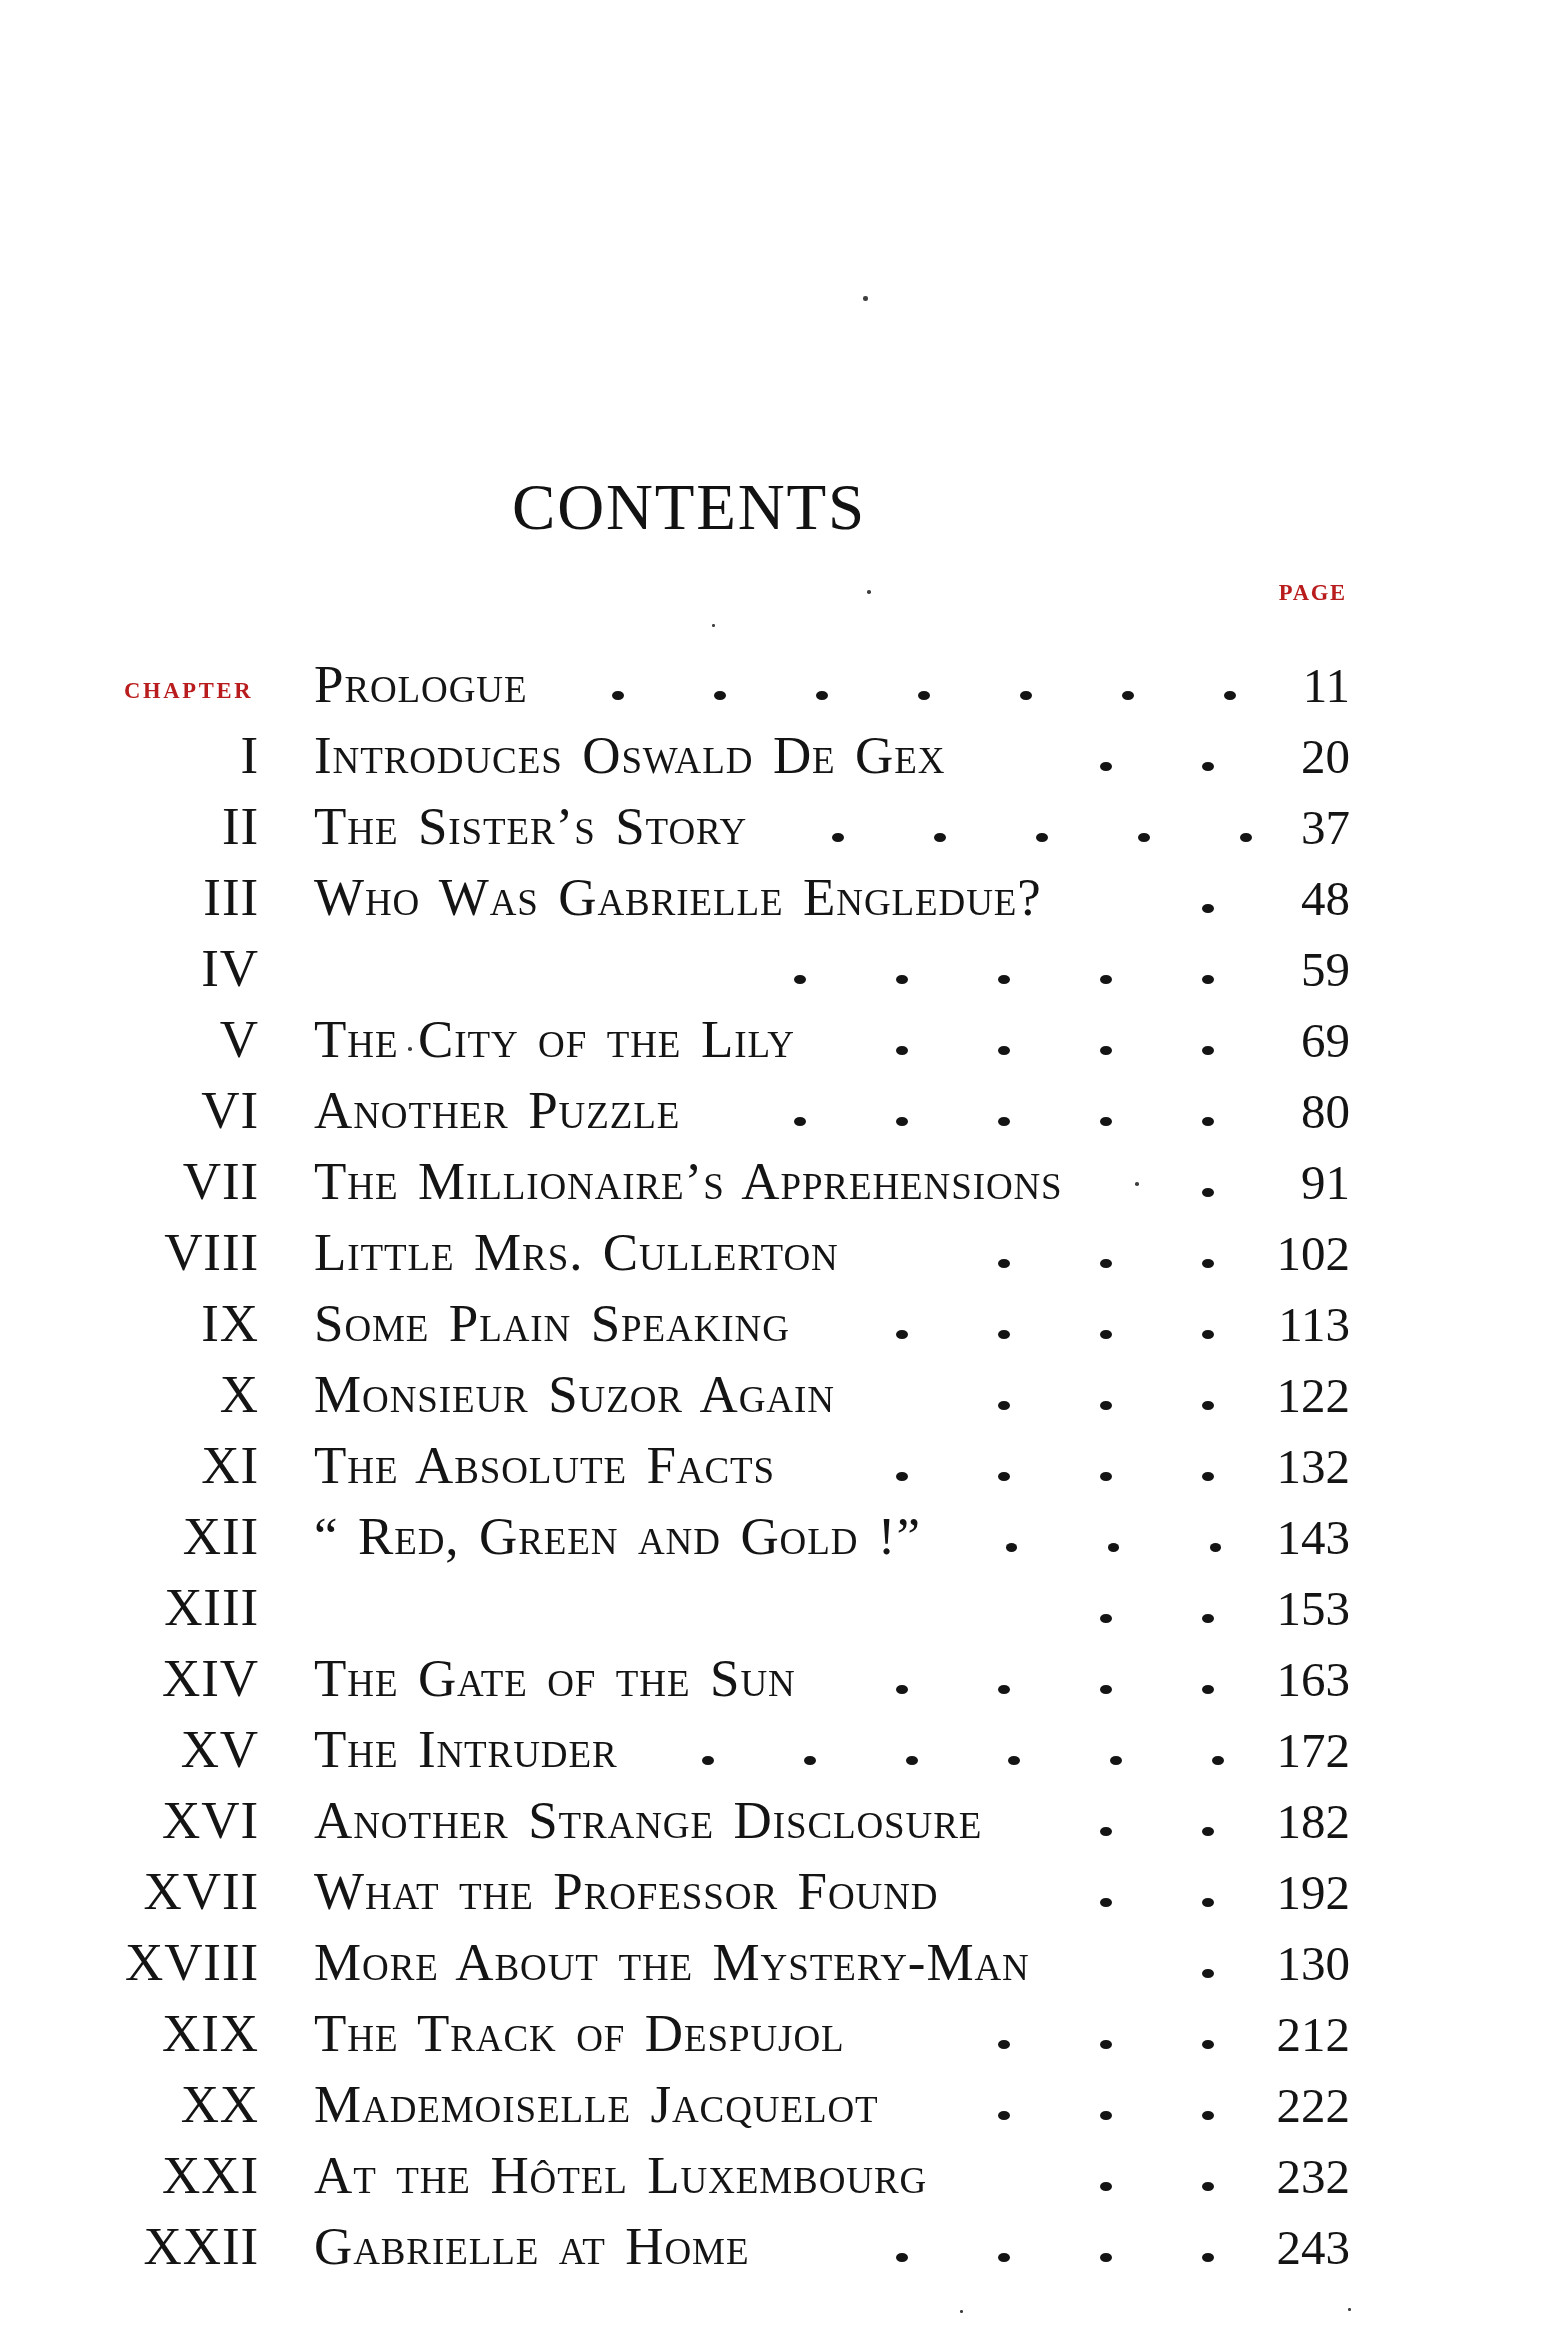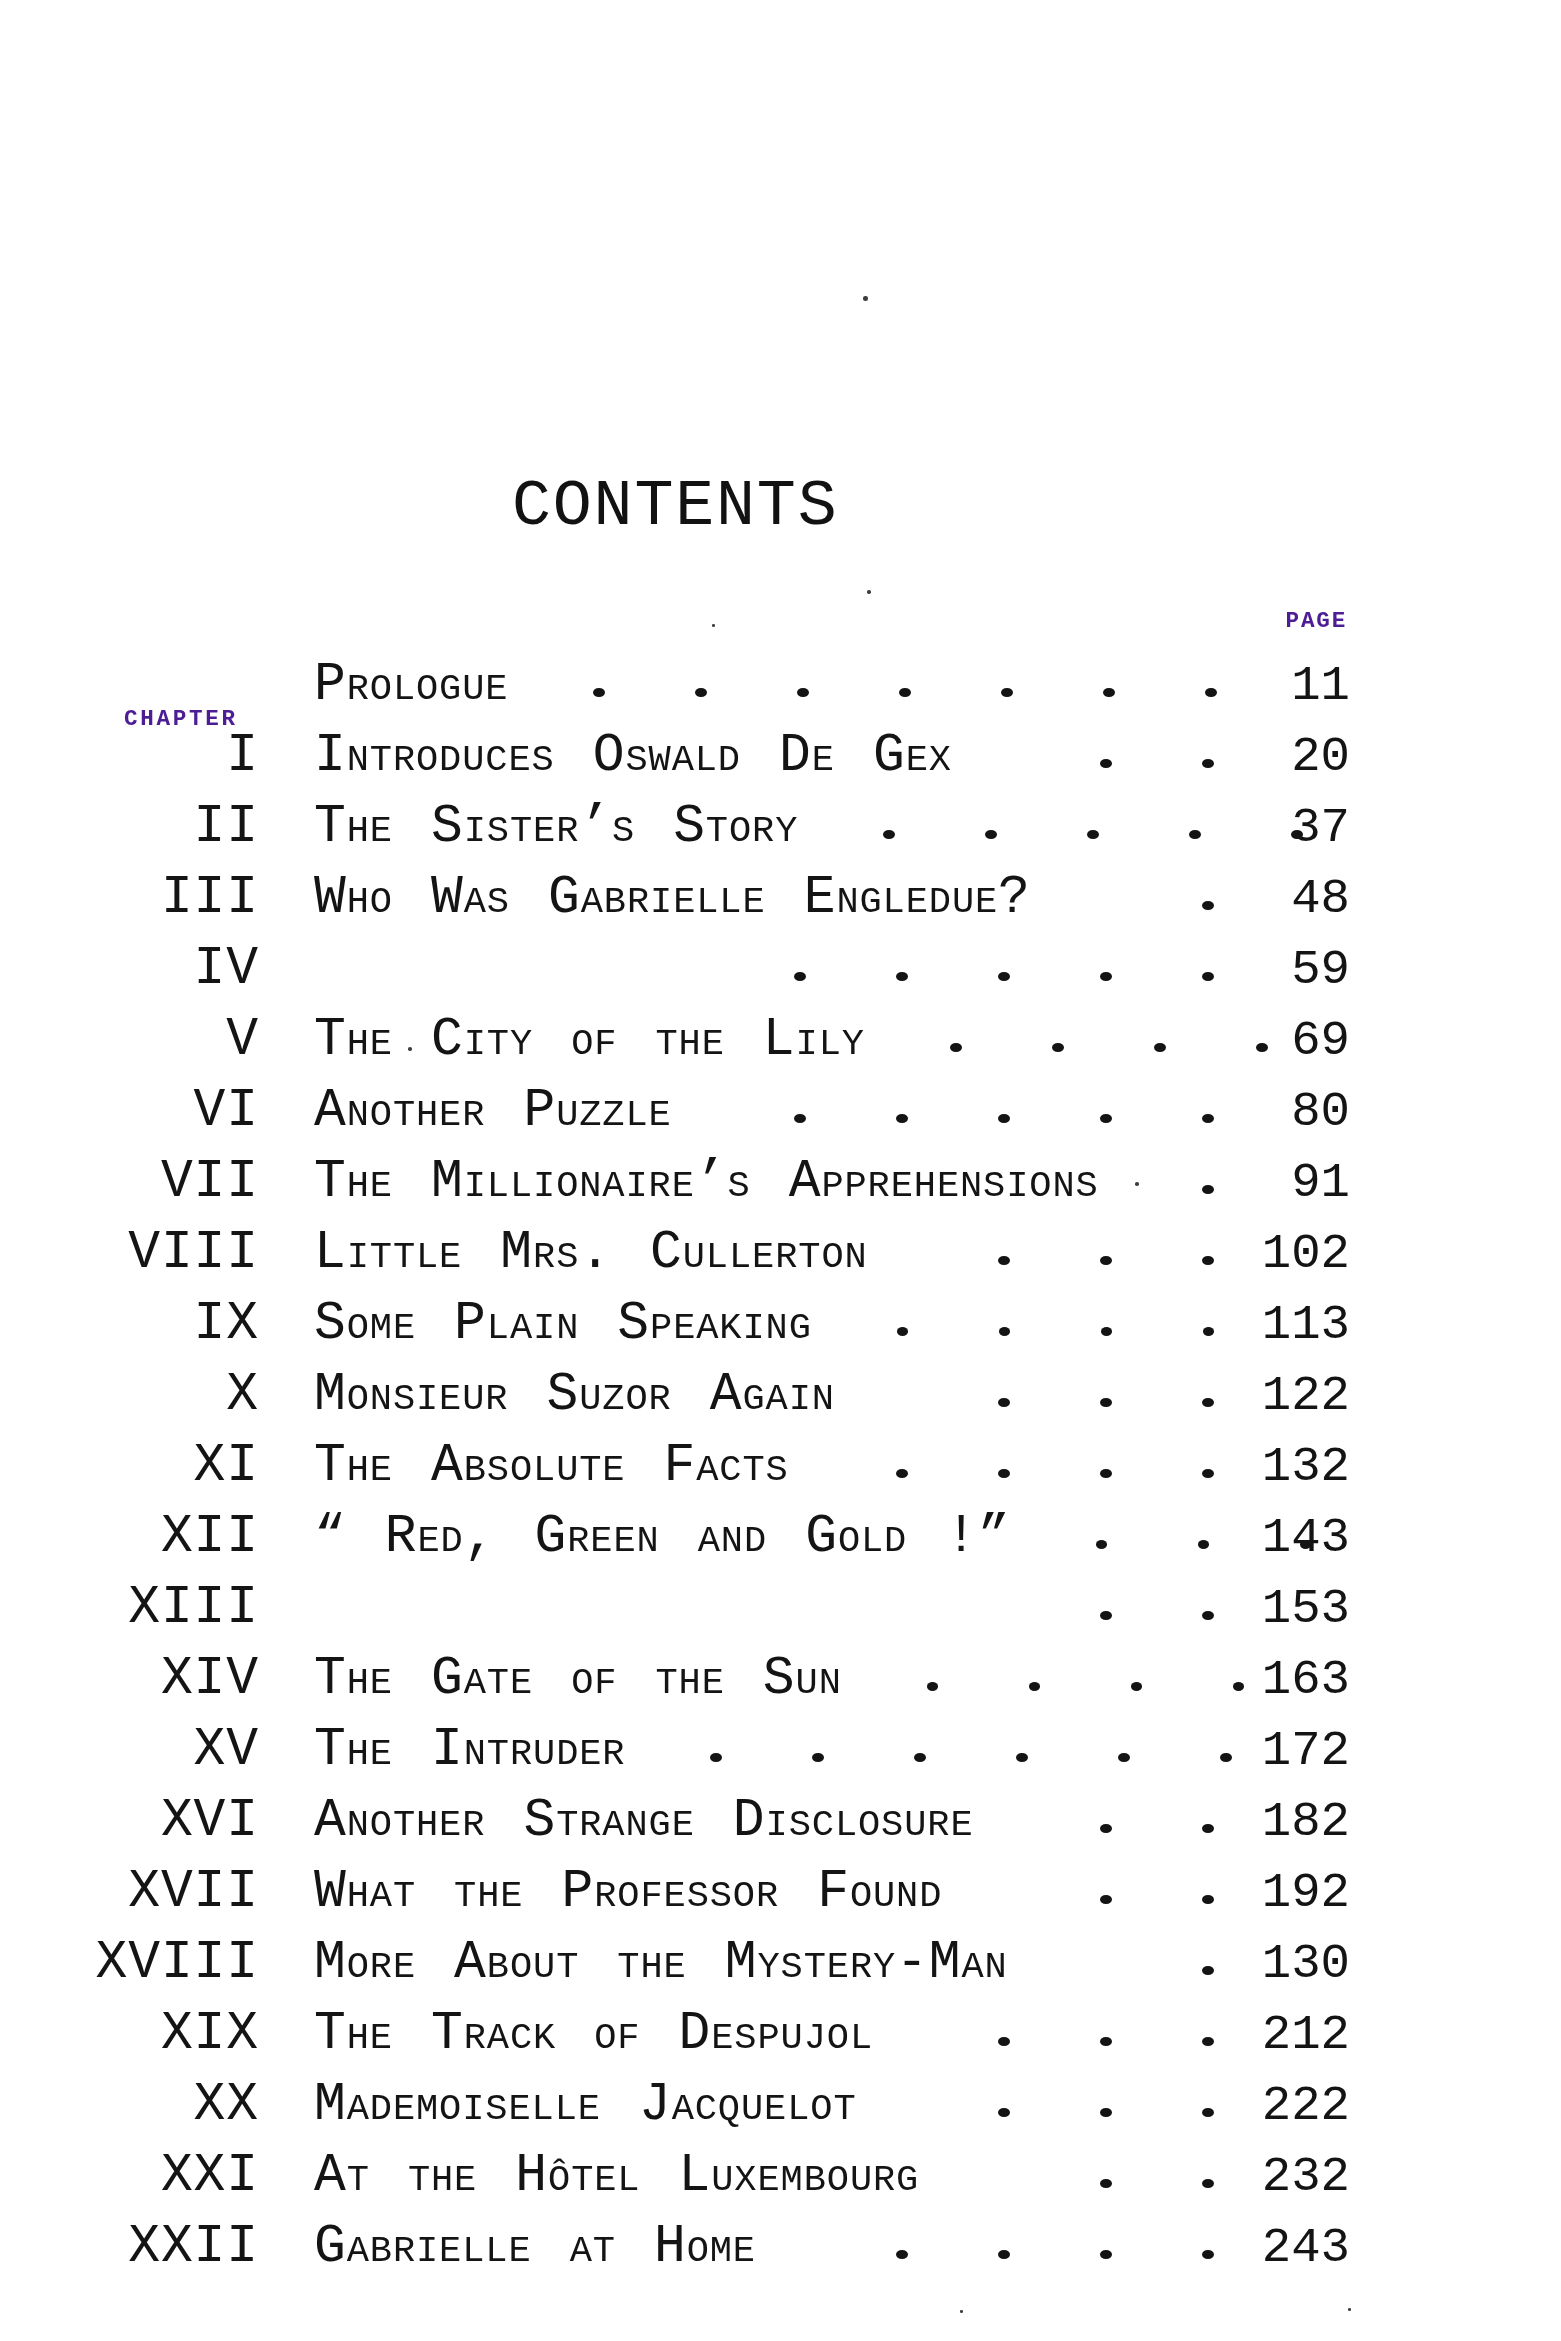--- a/index.html
+++ b/index.html
@@ -2,42 +2,41 @@
 <html style="font-size:14.5px"><head>
 <meta charset="utf-8">
 <style>
   html, body { margin: 0; padding: 0; background: #ffffff; }
   .page {
     position: relative;
     width: 1561px;
     height: 2342px;
     background: #ffffff;
     color: #141414;
-    font-family: Liberation Mono, monospace;
+    font-family: Liberation Serif, serif;
     overflow: hidden;
   }
   .book-title {
     position: absolute;
     top: 475px;
     left: 512px;
     margin: 0;
     font-size: 65px;
     font-weight: normal;
     letter-spacing: 1.8px;
     line-height: 1;
     color: #121212;
   }
   .col-label {
     position: absolute;
     font-size: 22.6px;
     font-weight: bold;
     letter-spacing: 2.7px;
     line-height: 1;
-    color: #4c1d95;
-    margin-top: 28px;
+    color: #b91c1c;
   }
   .chapter-label { left: 124px; top: 680px; }
   .page-label   { right: 214px; top: 582px; letter-spacing: 1.8px; }
   .toc {
     position: absolute;
     left: 91px;
     top: 618px;
     width: 1259px;
   }
   .row {

